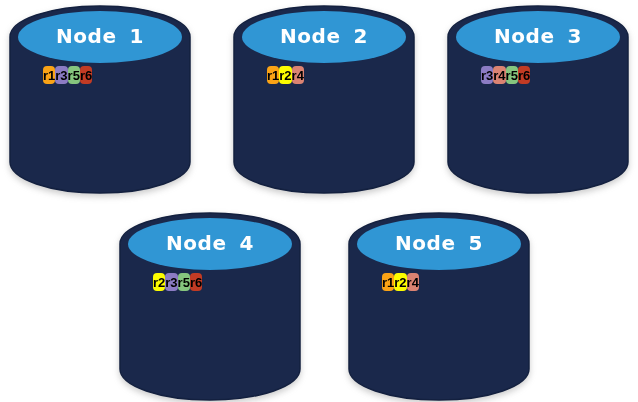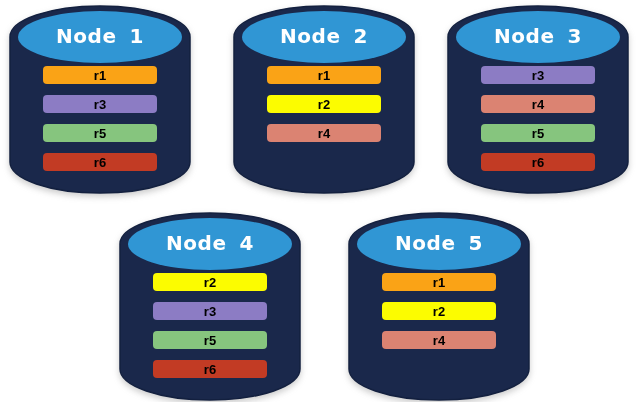--- a/index.html
+++ b/index.html
@@ -47,22 +47,21 @@
     font-size: 20px;
     font-weight: bold;
     letter-spacing: 0.5px;
   }
   .bars {
     position: absolute;
     left: 35px;
     right: 35px;
     top: 62px;
     display: flex;
-    flex-direction: column;
-    gap: 11px;
+    flex-direction: row;
   }
   .bar {
     height: 18px;
     border-radius: 4px;
     display: flex;
     align-items: center;
     justify-content: center;
     font-family: "Liberation Sans", sans-serif;
     font-size: 13px;
     font-weight: bold;

